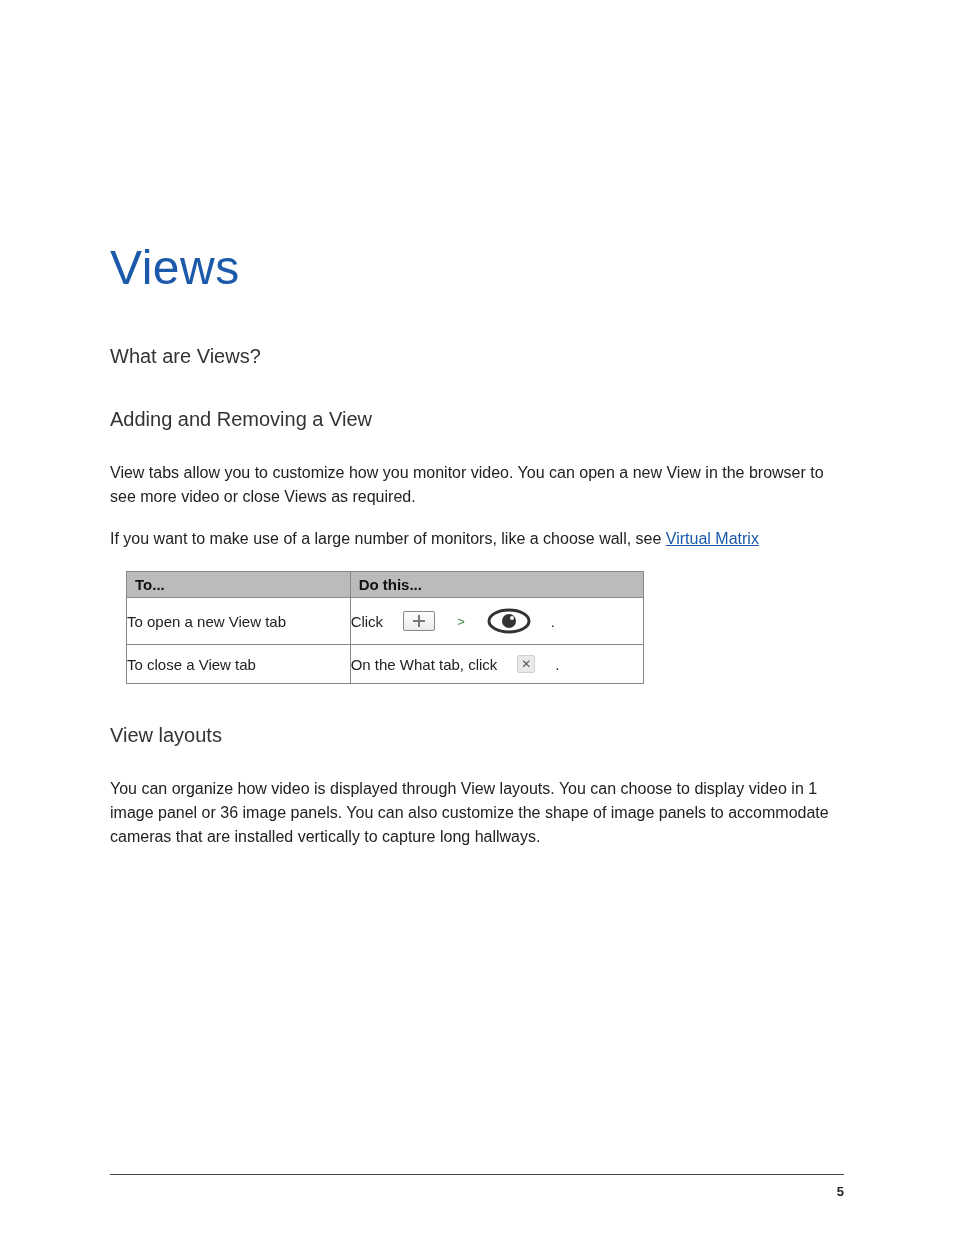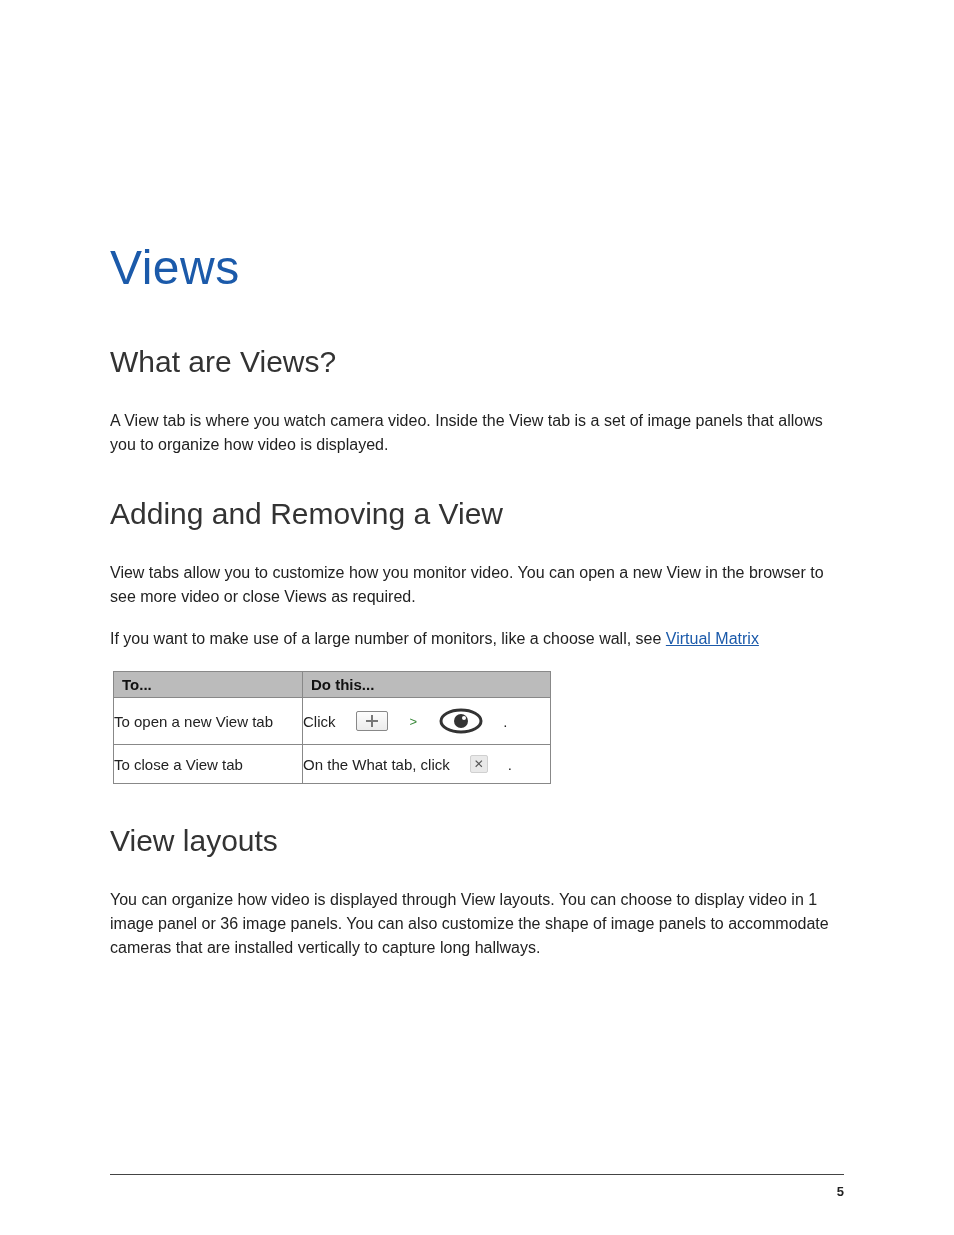--- a/index.html
+++ b/index.html
@@ -17,39 +17,39 @@
     position: relative;
   }
   h1.title {
     font-size: 48px;
     font-weight: 300;
     color: #1b5aaa;
     margin: 140px 0 50px 0;
     letter-spacing: 0.5px;
   }
   h2.section {
-    font-size: 30px;
+    font-size: 20px;
     font-weight: 300;
     color: #333;
     margin: 40px 0 30px 0;
   }
   p.body {
     font-size: 16px;
     line-height: 1.5;
     color: #222;
     margin: 0 0 18px 0;
   }
   a.link {
     color: #1b5aaa;
     text-decoration: underline;
   }
   table.actions {
     border-collapse: collapse;
-    margin: 20px 0 30px 3px;
-    width: 438px;
+    margin: 20px 0 30px 16px;
+    width: 518px;
   }
   table.actions th {
     background: #bbbbbb;
     color: #111;
     font-weight: bold;
     font-size: 15px;
     text-align: left;
     padding: 4px 8px;
     border: 1px solid #888;
   }
@@ -135,21 +135,20 @@
   }
 </style>
 </head>
 <body>
 
 <div class="page">
 
   <h1 class="title">Views</h1>
 
   <h2 class="section">What are Views?</h2>
-  <p class="body">A View tab is where you watch camera video. Inside the View tab is a set of image panels that allows you to organize how video is displayed.</p>
 
   <h2 class="section">Adding and Removing a View</h2>
   <p class="body">View tabs allow you to customize how you monitor video. You can open a new View in the browser to see more video or close Views as required.</p>
   <p class="body">
     <span>If you want to make use of a large number of monitors, like a choose wall, see </span>
     <a href="#" class="link">Virtual Matrix</a>
   </p>
 
   <table class="actions">
     <thead>

